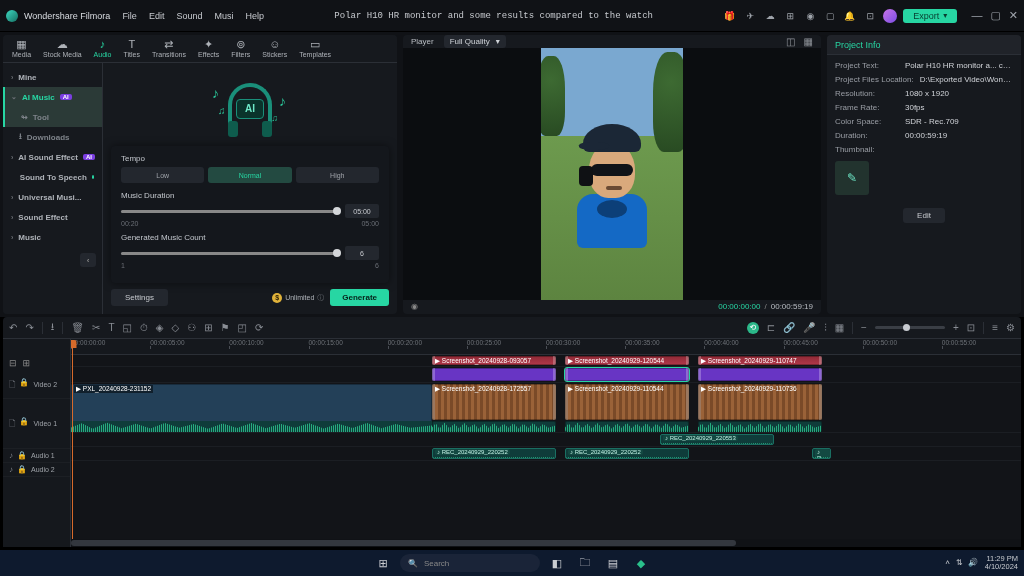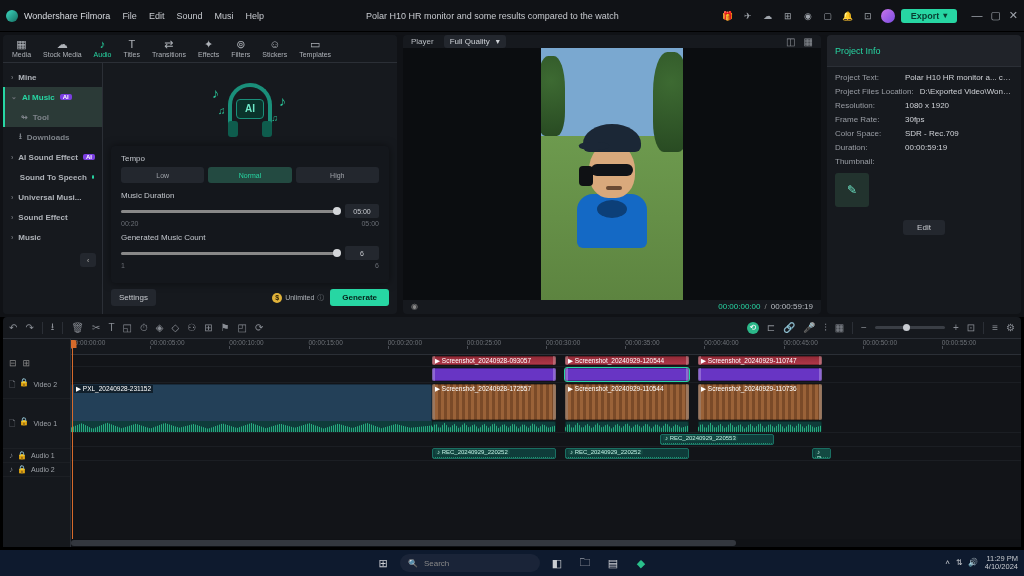--- a/index.html
+++ b/index.html
@@ -22,25 +22,25 @@
   * { box-sizing: border-box; }
   html, body { margin:0; padding:0; width:1024px; height:576px; background:#000; color:var(--text); font-family:"Segoe UI",Arial,sans-serif; font-size:10px; overflow:hidden; }
   body { display:flex; flex-direction:column; }
 
   
   .titlebar { height:32px; background:var(--bg); display:flex; align-items:center; padding:0 6px; border-bottom:1px solid #000; }
   .logo { width:12px; height:12px; border-radius:50%; background:linear-gradient(135deg,#3dd9c1,#156f62); margin-right:6px; }
   .app-name { font-size:9px; color:#d8dbe0; margin-right:12px; }
   .menu { display:flex; gap:12px; }
   .menu span { font-size:9px; color:#c7cacf; cursor:pointer; }
-  .title-center { flex:1; text-align:center; font-size:9px; color:#c7cacf; }
+  .title-center { flex:1; text-align:center; font-size:9px; color:#c7cacf;font-family:Liberation Mono, monospace; }
   .title-right { display:flex; align-items:center; gap:6px; }
   .tb-icon { width:14px; height:14px; display:flex; align-items:center; justify-content:center; color:#9fa4ab; font-size:9px; cursor:pointer; }
   .avatar { width:14px; height:14px; border-radius:50%; background:linear-gradient(135deg,#c874e8,#7b4de3); }
-  .export-btn { background:var(--accent); color:#083d30; font-size:9px; font-weight:700; padding:2px 10px; border-radius:3px; display:flex; align-items:center; gap:4px; cursor:pointer; }
+  .export-btn { background:var(--accent); color:#083d30; font-size:9px; font-weight:400; padding:2px 10px; border-radius:3px; display:flex; align-items:center; gap:4px; cursor:pointer; }
   .export-btn::after { content:"▾"; font-size:8px; }
   .win-controls { display:flex; gap:8px; margin-left:8px; }
   .win-controls span { font-size:11px; color:#9fa4ab; cursor:pointer; }
 
   
   .main { flex:1; display:grid; grid-template-columns: 400px 1fr 200px; grid-template-rows: 1fr; min-height:0; background:var(--bg); }
   .panel { background:var(--bg-panel); border-radius:4px; margin:3px; display:flex; flex-direction:column; overflow:hidden; }
 
   
   .media-tabs { display:flex; align-items:center; height:28px; background:var(--bg-panel); border-bottom:1px solid var(--border); padding:0 4px; gap:2px; }
@@ -76,21 +76,21 @@
   .tempo-btn { flex:1; height:16px; display:flex; align-items:center; justify-content:center; font-size:7px; border-radius:3px; background:var(--bg-panel-3); color:#9fa3a9; cursor:pointer; }
   .tempo-btn.active { background:#234a41; color:var(--accent); }
   .slider-row { display:flex; align-items:center; gap:8px; margin-bottom:2px; }
   .slider-track { flex:1; height:3px; background:#3a3e45; border-radius:2px; position:relative; }
   .slider-fill { position:absolute; left:0; top:0; height:100%; background:#888; border-radius:2px; }
   .slider-thumb { position:absolute; top:50%; transform:translate(-50%,-50%); width:8px; height:8px; border-radius:50%; background:#d4d6d9; }
   .slider-val { width:34px; height:14px; background:var(--bg-panel-3); border-radius:2px; display:flex; align-items:center; justify-content:center; font-size:7px; color:#c7cacf; }
   .slider-minmax { display:flex; justify-content:space-between; font-size:7px; color:#6a6e75; margin-bottom:6px; }
 
   .bottom-row-panel { display:flex; align-items:center; margin-top:6px; gap:6px; }
-  .settings-btn { background:var(--bg-panel-3); padding:4px 8px; border-radius:3px; font-size:8px; color:#c7cacf; cursor:pointer; }
+  .settings-btn { background:var(--bg-panel-3); padding:4px 14px; border-radius:3px; font-size:8px; color:#c7cacf; cursor:pointer; }
   .bottom-row-panel .spacer { flex:1; }
   .unlimited { display:flex; align-items:center; gap:3px; font-size:7px; color:#aeb2b8; }
   .unlimited .ucirc { width:10px; height:10px; border-radius:50%; background:#e0b23a; color:#2a1f06; display:flex; align-items:center; justify-content:center; font-size:7px; font-weight:bold; }
   .generate-btn { background:var(--accent); color:#06221a; font-size:8px; font-weight:600; padding:4px 12px; border-radius:3px; cursor:pointer; }
   .curve-behind { position:absolute; right:8px; top:106px; width:150px; height:110px; background:var(--bg-panel-3); border-radius:6px; z-index:-1; }
 
   
   .player-head { display:flex; align-items:center; height:20px; padding:0 8px; gap:10px; }
   .player-head .ph-label { font-size:8px; color:#b9bdc3; }
   .quality-sel { display:flex; align-items:center; gap:6px; font-size:8px; background:var(--bg-panel-3); padding:2px 6px; border-radius:3px; cursor:pointer; }
@@ -113,21 +113,21 @@
 
   .player-controls { height:36px; display:flex; flex-direction:column; padding:2px 8px; }
   .time-row { display:flex; align-items:center; font-size:8px; color:#b9bdc3; }
   .time-row .spacer { flex:1; }
   .time-cur { color:var(--accent); }
   .ctrl-row { display:flex; align-items:center; gap:8px; margin-top:2px; }
   .ctrl-row .pc { color:#aeb2b8; font-size:10px; cursor:pointer; }
   .ctrl-row .spacer { flex:1; }
 
   
-  .info-head { height:32px; display:flex; align-items:center; padding:0 8px; background:#202329; font-size:9px; color:var(--accent); border-bottom:1px solid var(--border); }
+  .info-head { height:20px; display:flex; align-items:center; padding:0 8px; background:#202329; font-size:9px; color:var(--accent); border-bottom:1px solid var(--border); }
   .info-body { padding:6px 8px; display:flex; flex-direction:column; gap:5px; font-size:8px; }
   .info-row { display:flex; gap:6px; }
   .info-k { color:#9a9ea5; min-width:64px; }
   .info-v { color:#d0d3d8; flex:1; overflow:hidden; white-space:nowrap; text-overflow:ellipsis; }
   .thumb-box { width:34px; height:34px; background:#22332e; border-radius:3px; display:flex; align-items:center; justify-content:center; color:#6ee8c8; font-size:12px; margin-top:2px; }
   .edit-btn { align-self:center; margin-top:8px; background:var(--bg-panel-3); padding:3px 14px; border-radius:3px; font-size:8px; color:#c7cacf; cursor:pointer; }
 
   
   .timeline-wrap { height:230px; background:var(--bg-panel); margin:0 3px 3px; border-radius:4px; display:flex; flex-direction:column; }
   .tl-toolbar { height:22px; display:flex; align-items:center; padding:0 6px; gap:8px; border-bottom:1px solid var(--border); }

